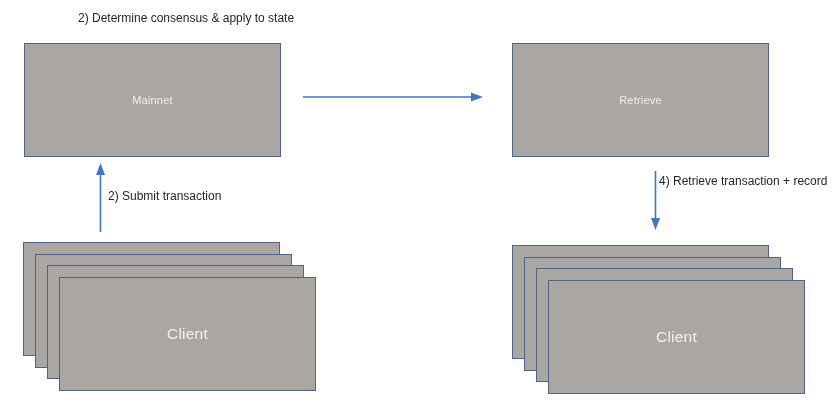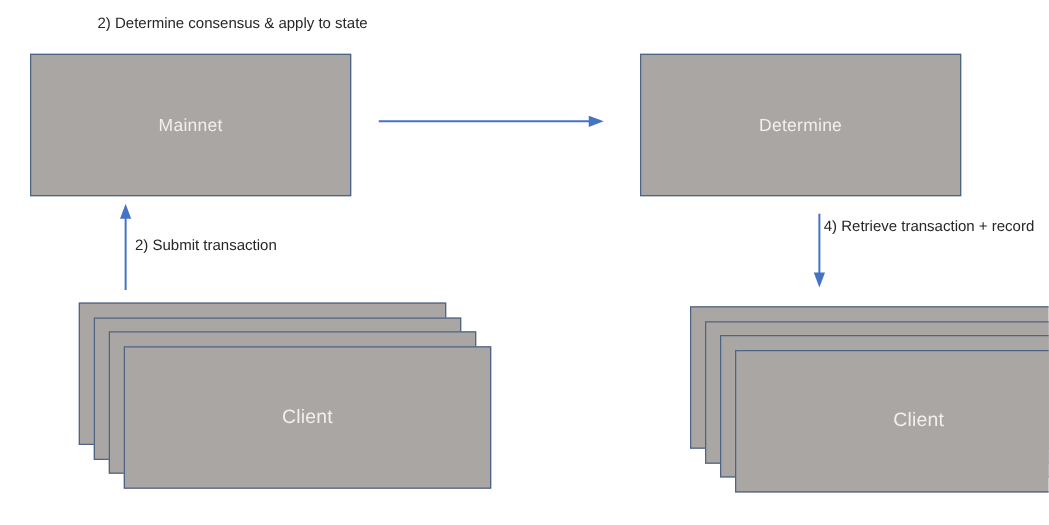--- a/index.html
+++ b/index.html
@@ -21,35 +21,34 @@
     overflow: hidden;
   }
   .node {
     position: absolute;
     background: var(--box-fill);
     border: 1.5px solid var(--box-border);
     display: flex;
     align-items: center;
     justify-content: center;
     color: var(--node-text);
-    font-size: 14px;
+    font-size: 11px;
     letter-spacing: 0.2px;
   }
   .node-mainnet   { left: 24px;  top: 43px; width: 257px; height: 114px; }
   .node-mirrornet { left: 512px; top: 43px; width: 257px; height: 114px; }
   .stack { position: absolute; }
   .stack-left  { left: 23px;  top: 242px; width: 294px; height: 150px; }
   .stack-right { left: 512px; top: 245px; width: 294px; height: 150px; }
   .stack .layer {
     position: absolute;
-    width: 294px;
+    width: 257px;
     height: 114px;
     background: var(--box-fill);
     border: 1.5px solid var(--box-border);
-    margin-left: 40px;
   }
   .stack .layer.l1 { left: 0;    top: 0; }
   .stack .layer.l2 { left: 12px; top: 12px; }
   .stack .layer.l3 { left: 24px; top: 23px; }
   .stack .layer.l4 {
     left: 36px; top: 35px;
     display: flex; align-items: center; justify-content: center;
     color: var(--node-text); font-size: 15.5px; letter-spacing: 0.2px;
   }
   .step-label {
@@ -72,21 +71,21 @@
 
 <div class="canvas">
 
   <div class="step-label label-step2">2) Determine consensus &amp; apply to state</div>
 
   <div class="node node-mainnet">
     <span>Mainnet</span>
   </div>
 
   <div class="node node-mirrornet">
-    <span>Determine</span>
+    <span>Retrieve</span>
   </div>
 
   <svg class="arrow-svg arrow-send" width="184" height="14">
     <line x1="1" y1="7" x2="170" y2="7" stroke-width="1.6" stroke="#4472c4"></line>
     <polygon points="181,7 169,2.5 169,11.5" fill="#4472c4"></polygon>
   </svg>
 
   <div class="step-label label-step1">2) Submit transaction</div>
   <svg class="arrow-svg arrow-submit" width="13" height="70">
     <line x1="6.5" y1="10" x2="6.5" y2="69" stroke-width="1.6" stroke="#4472c4"></line>

